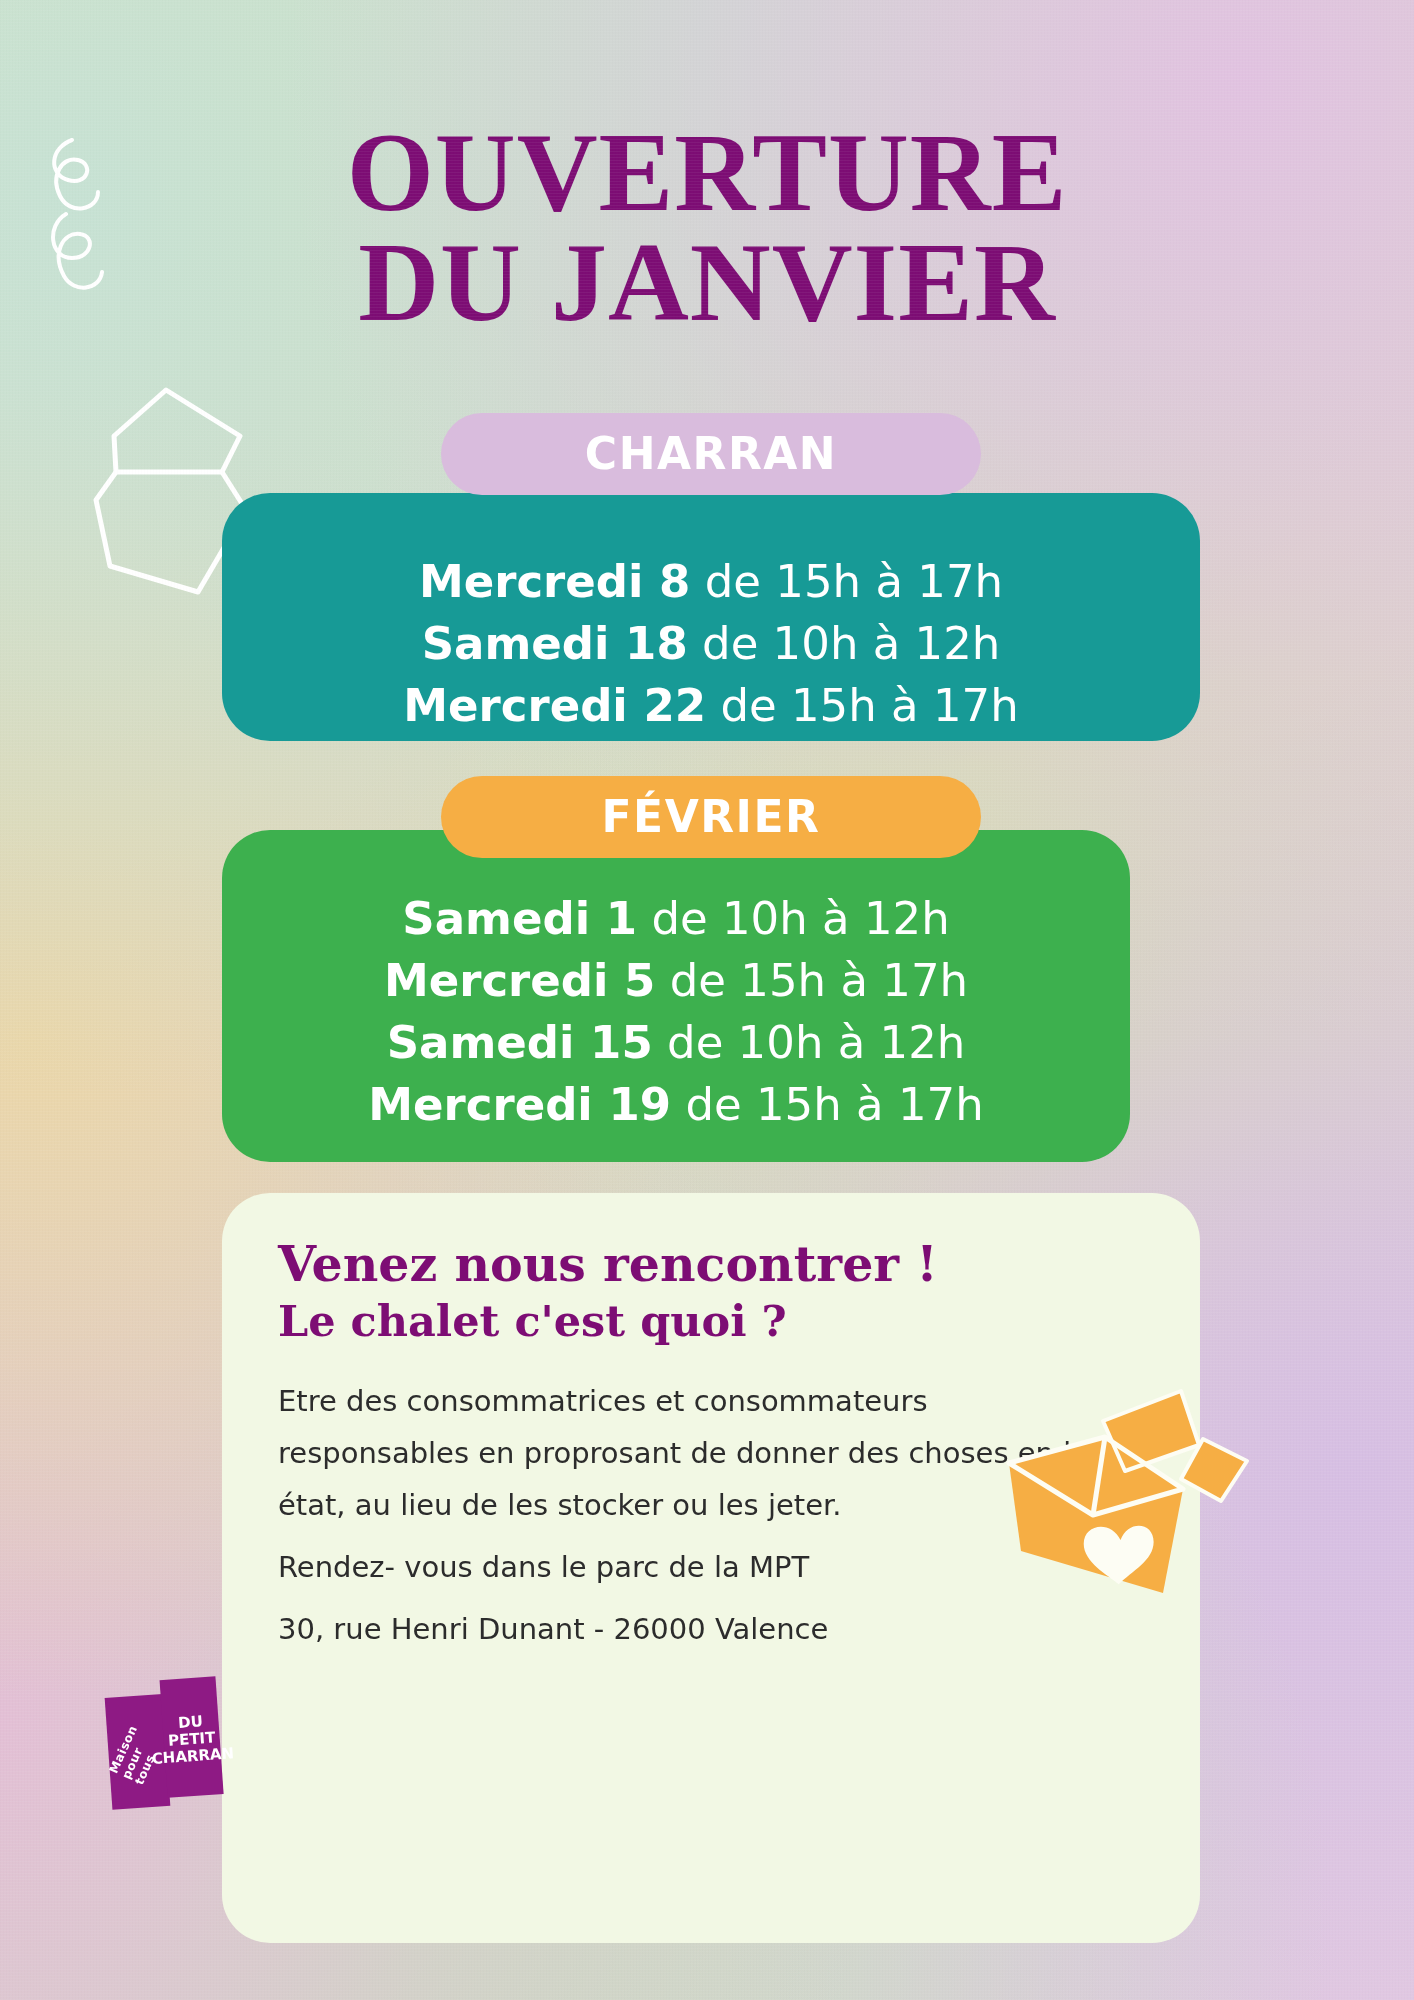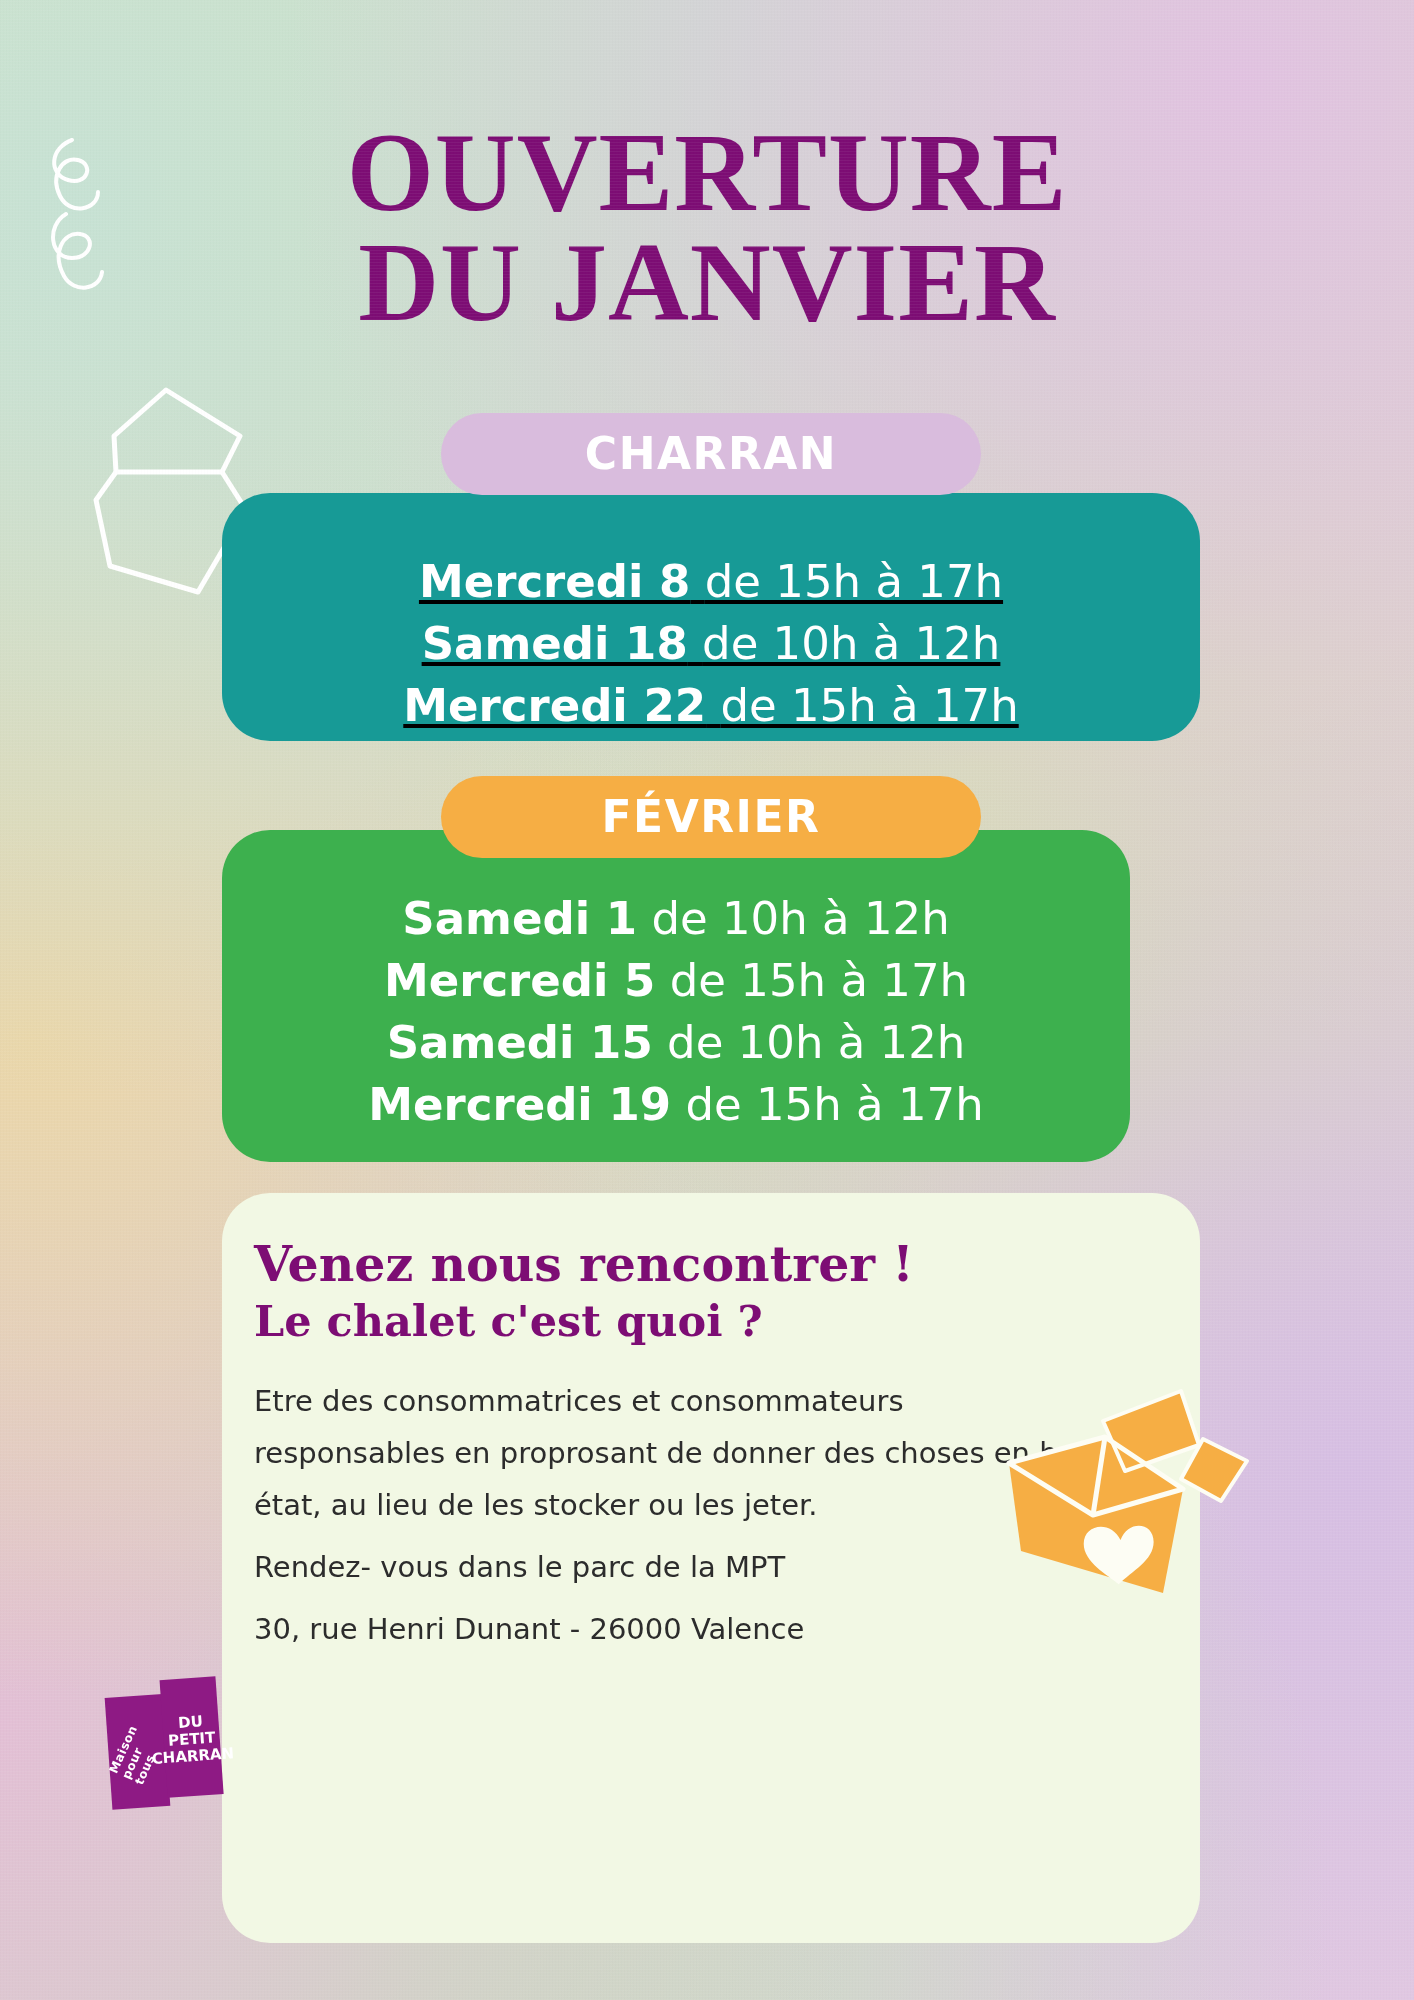--- a/index.html
+++ b/index.html
@@ -94,21 +94,20 @@
     position: absolute;
     border-radius: 48px;
     z-index: 2;
     box-sizing: border-box;
     padding-top: 58px;
     text-align: center;
   }
   #card-janvier {
     left: 222px; top: 493px; width: 978px; height: 248px;
     background: #179a96;
-    text-decoration: underline;
   }
   #card-fevrier {
     left: 222px; top: 830px; width: 908px; height: 332px;
     background: #3db04e;
   }
   .date-line {
     color: #ffffff;
     font-size: 45px;
     line-height: 62px;
     white-space: nowrap;
@@ -119,21 +118,21 @@
   
   #info-card {
     position: absolute;
     left: 222px;
     top: 1193px;
     width: 978px;
     height: 750px;
     background: #f2f8e4;
     border-radius: 48px;
     box-sizing: border-box;
-    padding: 44px 56px 0 32px;
+    padding: 44px 56px 0 56px;
     z-index: 2;
   }
   .h-main {
     font-family: "DejaVu Serif", serif;
     font-weight: bold;
     color: #7d0d74;
     font-size: 49px;
     line-height: 1.12;
     margin: 0 0 4px 0;
   }

